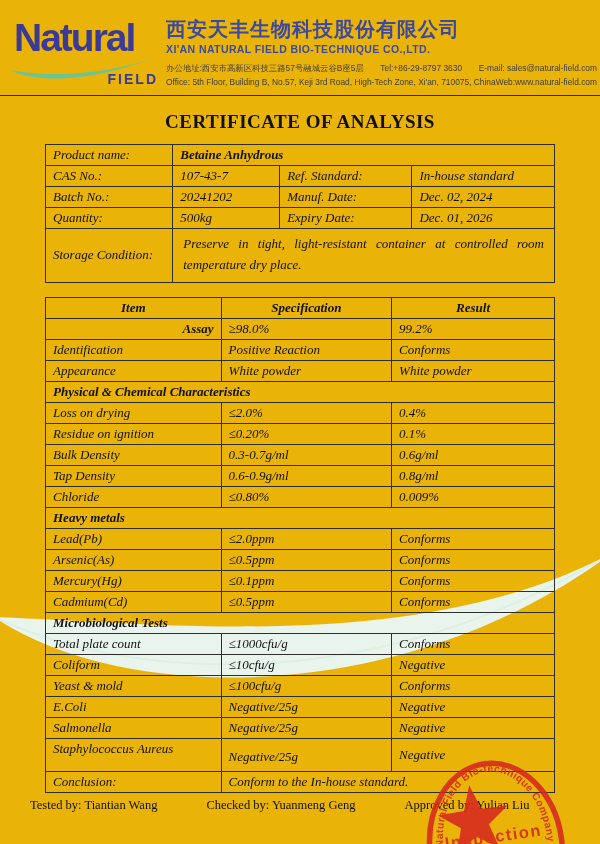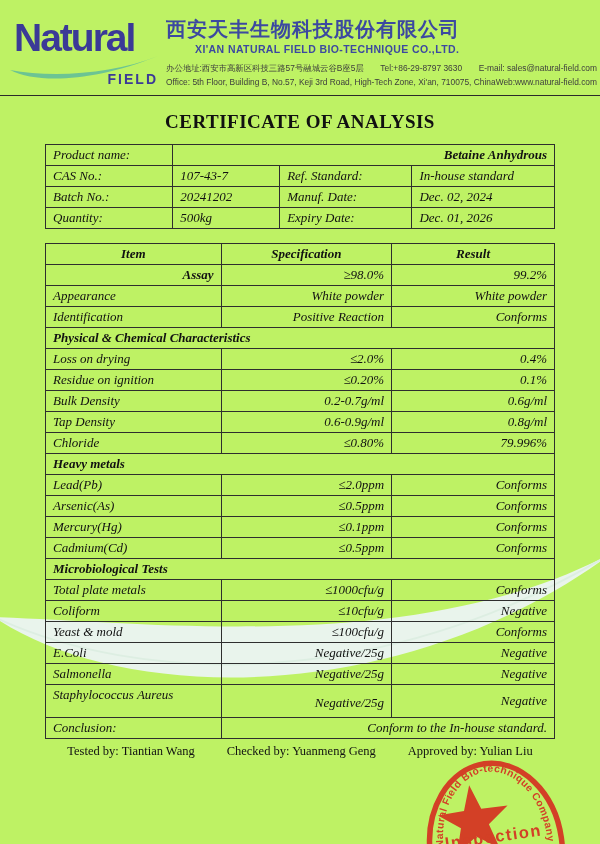--- a/index.html
+++ b/index.html
@@ -1,19 +1,19 @@
 <!DOCTYPE html>
 <html><head>
 <meta charset="utf-8">
 <style>
   * { margin:0; padding:0; box-sizing:border-box; }
   html,body { background:#fff; }
   .page {
     position:relative; width:600px; height:844px; margin:0 auto;
-    background:#bef264; overflow:hidden;
+    background:#eab308; overflow:hidden;
     font-family:"Liberation Serif", serif; color:#111;
   }
   
   .watermark { position:absolute; left:0; top:525px; z-index:0; pointer-events:none; }
   
   .header { position:relative; z-index:1; display:flex; padding:12px 10px 0 8px; }
   .logo { position:relative; width:152px; height:76px; flex:none; }
   .logo-natural {
     font-family:"Liberation Sans", sans-serif; font-weight:bold;
     font-size:39px; line-height:1; color:#3b3a97; letter-spacing:-2px;
@@ -25,49 +25,49 @@
     font-family:"Liberation Sans", sans-serif; font-weight:bold;
     font-size:14px; color:#3b3a97; letter-spacing:2px;margin-top:47px;
   }
   .company { margin-left:6px; padding-top:6px; width:432px; }
   .company-cn {
     font-family:"Liberation Sans", sans-serif; font-weight:bold;
     font-size:20px; line-height:1.15; color:#3c49a0; letter-spacing:1px;
   }
   .company-en {
     font-family:"Liberation Sans", sans-serif; font-weight:bold;
-    font-size:10.5px; color:#3c49a0; letter-spacing:0.4px; margin-top:2px;margin-left:29px;
+    font-size:10.5px; color:#3c49a0; letter-spacing:0.4px; margin-top:2px;
   }
   .contact { margin-top:7px; font-family:"Liberation Sans", sans-serif; font-size:8.4px; color:#3d3d3d; }
   .contact-row { display:flex; justify-content:space-between; line-height:1.65; white-space:nowrap; }
   
   .divider { position:relative; z-index:1; border-top:1.7px solid #2a2a2a; margin-top:5px; }
   
   .doc-title {
     position:relative; z-index:1; text-align:center;
     font-weight:bold; font-size:19px; letter-spacing:0.5px; margin:15px 0 11px;
   }
   
   table { border-collapse:collapse; width:510px; margin:0 auto; font-size:13px; position:relative; z-index:1;font-style:italic; }
   .info-table { border:1.6px solid #222; }
   .main-table { border:1.6px solid #222; margin-top:14px; }
   td, th { border:1px solid #2e2e2e; padding:2px 7px; height:21px; vertical-align:middle; background:transparent; }
   .lbl { text-align:left; }
   .bold { font-weight:bold;text-align:right; }
-  .ctr { text-align:right; }
+  .ctr { text-align:left; }
   .storage-row td { height:54px; }
   .storage-val { text-align:justify; padding:4px 10px; line-height:1.6; }
   .main-table th { font-weight:bold; }
   .sec td { font-weight:bold; }
-  .spec, .res { text-align:right; }
+  .spec, .res { text-align:left; }
   .tall td { height:33px; }
   
   .signatures {
     position:relative; z-index:1; width:540px; margin:5px auto 7px;
-    display:flex; justify-content:center; gap:32px; font-size:12.5px; white-space:nowrap;
+    display:flex; gap:49px; font-size:12.5px; white-space:nowrap;
   }
   
   .stamp { position:absolute; left:408px; top:755px; z-index:3; pointer-events:none; opacity:0.88; }
   .stamp text { font-family:"Liberation Sans", sans-serif; font-weight:bold; }
 </style>
 </head>
 <body>
 
 <div class="page">
 
@@ -127,20 +127,24 @@
       <td>20241202</td>
       <td>Manuf. Date:</td>
       <td>Dec. 02, 2024</td>
     </tr>
     <tr>
       <td class="lbl">Quantity:</td>
       <td>500kg</td>
       <td>Expiry Date:</td>
       <td>Dec. 01, 2026</td>
     </tr>
+    <tr class="storage-row">
+      <td class="lbl">Storage Condition:</td>
+      <td colspan="3" class="storage-val">Preserve in tight, light-resistant container at controlled room temperature dry place.</td>
+    </tr>
   </tbody>
     </table>
 
   <table class="main-table">
     <colgroup>
         <col style="width:34.5%">
         <col style="width:33.5%">
         <col style="width:32%">
       </colgroup>
     <tbody>
@@ -148,56 +152,56 @@
       <th>Item</th>
       <th>Specification</th>
       <th>Result</th>
     </tr>
     <tr>
       <td class="lbl bold">Assay</td>
       <td class="spec">≥98.0%</td>
       <td class="res">99.2%</td>
     </tr>
     <tr>
+      <td class="lbl">Identification</td>
+      <td class="spec">Positive Reaction</td>
+      <td class="res">Conforms</td>
+    </tr>
+    <tr>
       <td class="lbl">Appearance</td>
       <td class="spec">White powder</td>
       <td class="res">White powder</td>
     </tr>
-    <tr>
-      <td class="lbl">Identification</td>
-      <td class="spec">Positive Reaction</td>
-      <td class="res">Conforms</td>
-    </tr>
     <tr class="sec">
       <td colspan="3">Physical &amp; Chemical Characteristics</td>
     </tr>
     <tr>
       <td class="lbl">Loss on drying</td>
       <td class="spec">≤2.0%</td>
       <td class="res">0.4%</td>
     </tr>
     <tr>
       <td class="lbl">Residue on ignition</td>
       <td class="spec">≤0.20%</td>
       <td class="res">0.1%</td>
     </tr>
     <tr>
       <td class="lbl">Bulk Density</td>
-      <td class="spec">0.2-0.7g/ml</td>
+      <td class="spec">0.3-0.7g/ml</td>
       <td class="res">0.6g/ml</td>
     </tr>
     <tr>
       <td class="lbl">Tap Density</td>
       <td class="spec">0.6-0.9g/ml</td>
       <td class="res">0.8g/ml</td>
     </tr>
     <tr>
       <td class="lbl">Chloride</td>
       <td class="spec">≤0.80%</td>
-      <td class="res">79.996%</td>
+      <td class="res">0.009%</td>
     </tr>
     <tr class="sec">
       <td colspan="3">Heavy metals</td>
     </tr>
     <tr>
       <td class="lbl">Lead(Pb)</td>
       <td class="spec">≤2.0ppm</td>
       <td class="res">Conforms</td>
     </tr>
     <tr>
@@ -212,21 +216,21 @@
     </tr>
     <tr>
       <td class="lbl">Cadmium(Cd)</td>
       <td class="spec">≤0.5ppm</td>
       <td class="res">Conforms</td>
     </tr>
     <tr class="sec">
       <td colspan="3">Microbiological Tests</td>
     </tr>
     <tr>
-      <td class="lbl">Total plate metals</td>
+      <td class="lbl">Total plate count</td>
       <td class="spec">≤1000cfu/g</td>
       <td class="res">Conforms</td>
     </tr>
     <tr>
       <td class="lbl">Coliform</td>
       <td class="spec">≤10cfu/g</td>
       <td class="res">Negative</td>
     </tr>
     <tr>
       <td class="lbl">Yeast &amp; mold</td>

